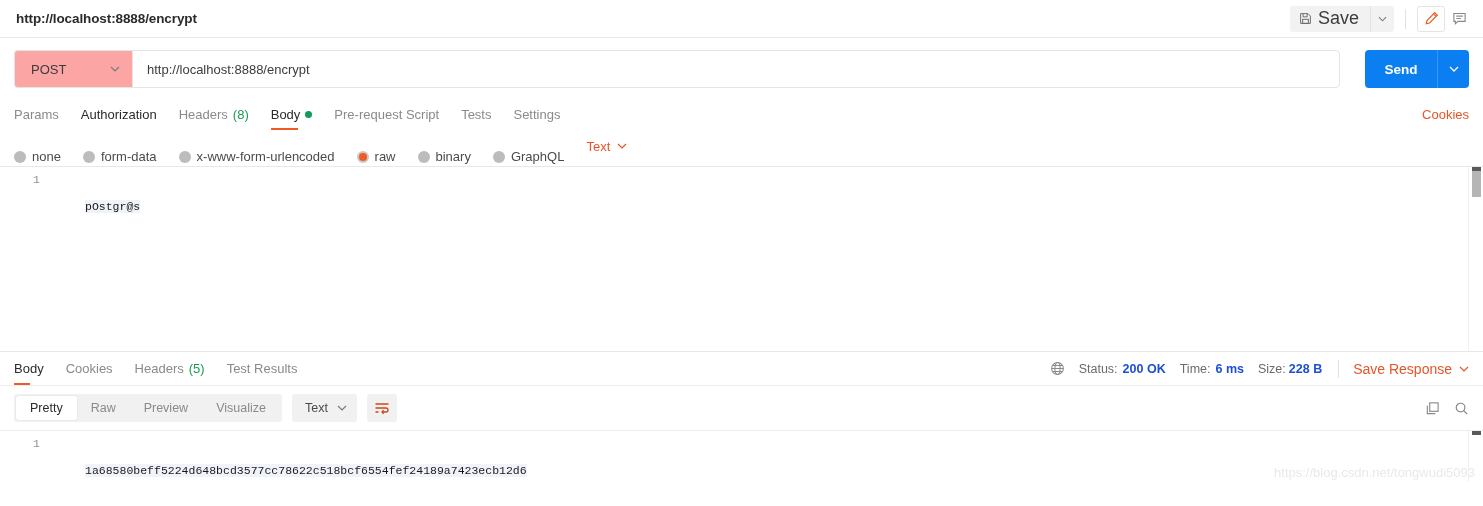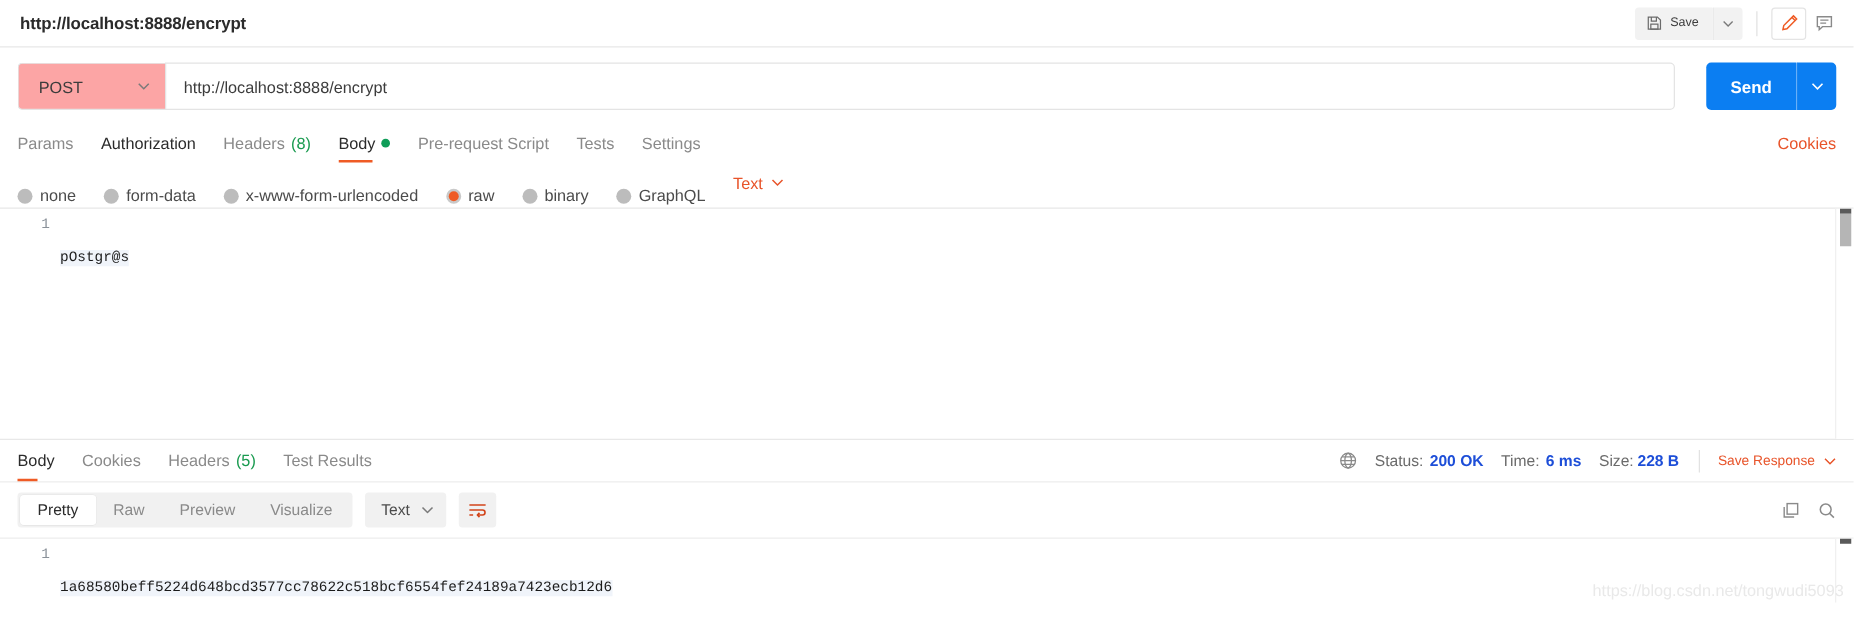--- a/index.html
+++ b/index.html
@@ -23,21 +23,21 @@
     font-size: 13.5px; font-weight: bold; color: #2b2b2b;
     letter-spacing: -0.1px;
   }
   .topbar-right { margin-left: auto; display: flex; align-items: center; }
   .save-group { display: flex; align-items: center; }
   .btn-save {
     display: flex; align-items: center; gap: 6px;
     background: #f2f2f2; border: none;
     height: 26px; padding: 0 11px 0 9px;
     border-radius: 3px 0 0 3px;
-    font-size: 10px; color: #3c3c3c;
+    font-size: 18px; color: #3c3c3c;
     font-family: "Liberation Sans", sans-serif;
     cursor: pointer;
   }
   .btn-save-caret {
     background: #f2f2f2; border: none; border-left: 1px solid #e2e2e2;
     height: 26px; width: 24px; border-radius: 0 3px 3px 0;
     display: flex; align-items: center; justify-content: center;
     cursor: pointer;
   }
   .vsep { width: 1px; height: 20px; background: #e2e2e2; margin: 0 11px; }
@@ -158,20 +158,21 @@
     font-family: "Liberation Mono", monospace;
     font-size: 11.5px; color: #8a9199;
     user-select: none;
   }
   .code {
     flex: 1; padding: 6px 0 0 0;
     font-family: "Liberation Mono", monospace;
     font-size: 11.5px; color: #1a1a1a;
     white-space: pre;
     overflow: hidden;
+    margin-left: 37px;
   }
   .code .ln { height: 15px; line-height: 15px; }
   .code .hl { background: #f0f4fa; }
   .vscroll {
     position: absolute; right: 0; top: 0; bottom: 0; width: 15px;
     background: #fff; border-left: 1px solid #f0f0f0;
   }
   .vscroll-thumb {
     position: absolute; left: 3px; width: 9px;
     background: #b5b5b5; border-radius: 0;
@@ -184,21 +185,21 @@
   
   .resp-head {
     display: flex; align-items: center;
     padding: 0 14px; height: 34px;
     border-bottom: 1px solid #ededed;
   }
   .resp-meta { margin-left: auto; display: flex; align-items: center; gap: 0; font-size: 12.5px; color: #6b6b6b; }
   .resp-meta .mitem { margin-left: 14px; }
   .green-val { color: #1d4ed8; font-weight: bold; }
   .meta-sep { width: 1px; height: 18px; background: #e2e2e2; margin: 0 0 0 16px; }
-  .save-resp { color: #e8542a; font-size: 11px; margin-left: 14px; display: flex; align-items: center; gap: 7px; cursor: pointer; }
+  .save-resp { color: #e8542a; font-size: 14px; margin-left: 14px; display: flex; align-items: center; gap: 7px; cursor: pointer; }
 
   
   .resp-toolbar {
     display: flex; align-items: center;
     padding: 8px 14px; gap: 10px;
   }
   .seg {
     display: flex; background: #f1f1f1; border-radius: 3px; padding: 2px; height: 28px;
   }
   .seg-item {

